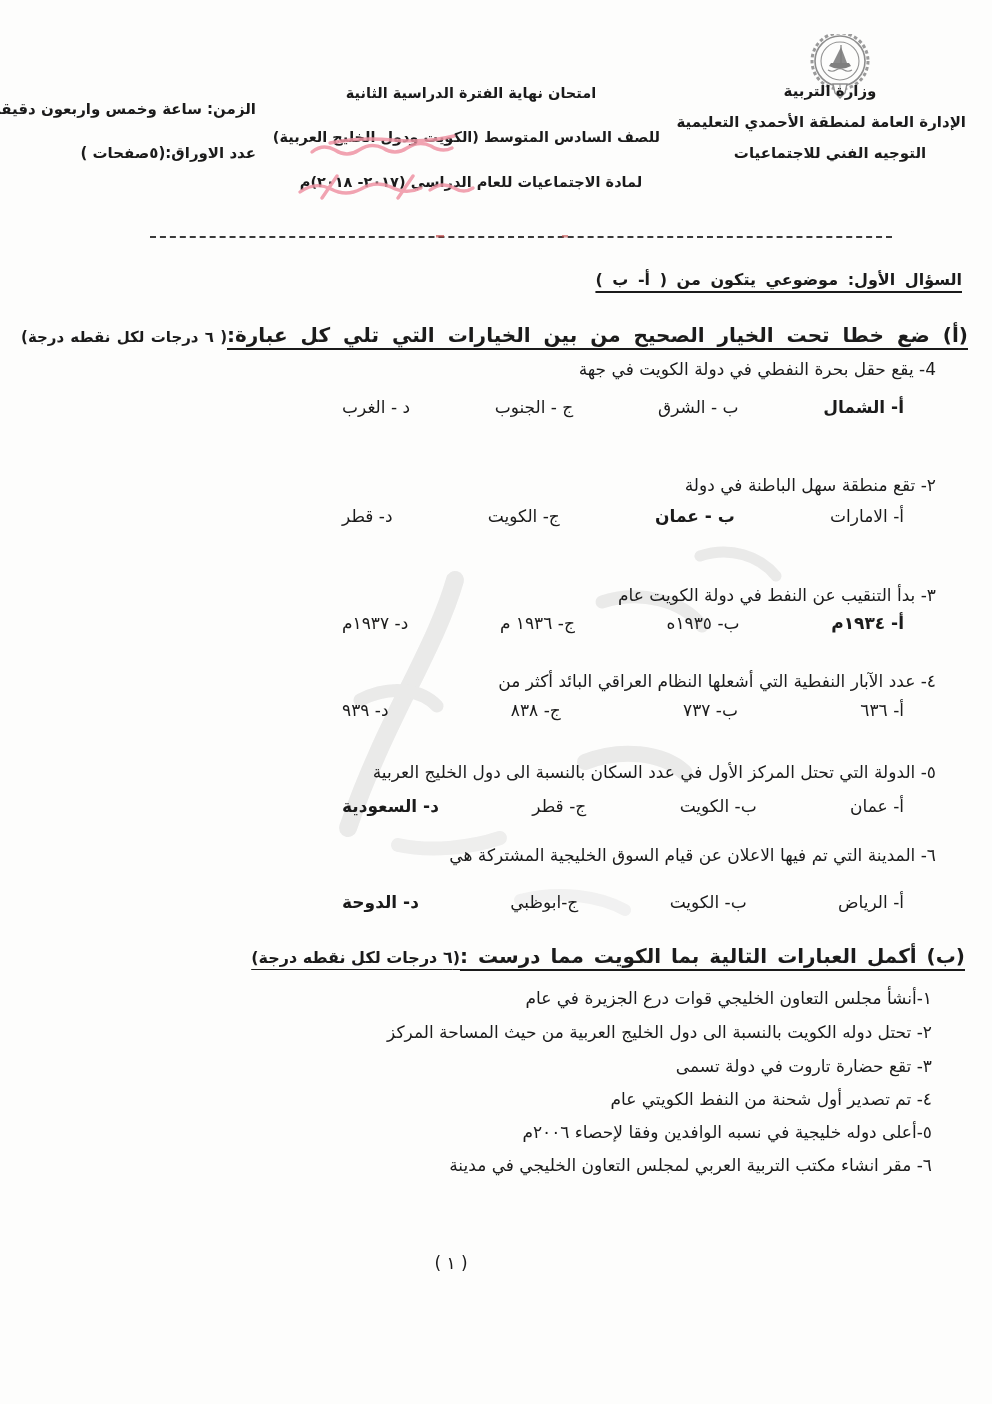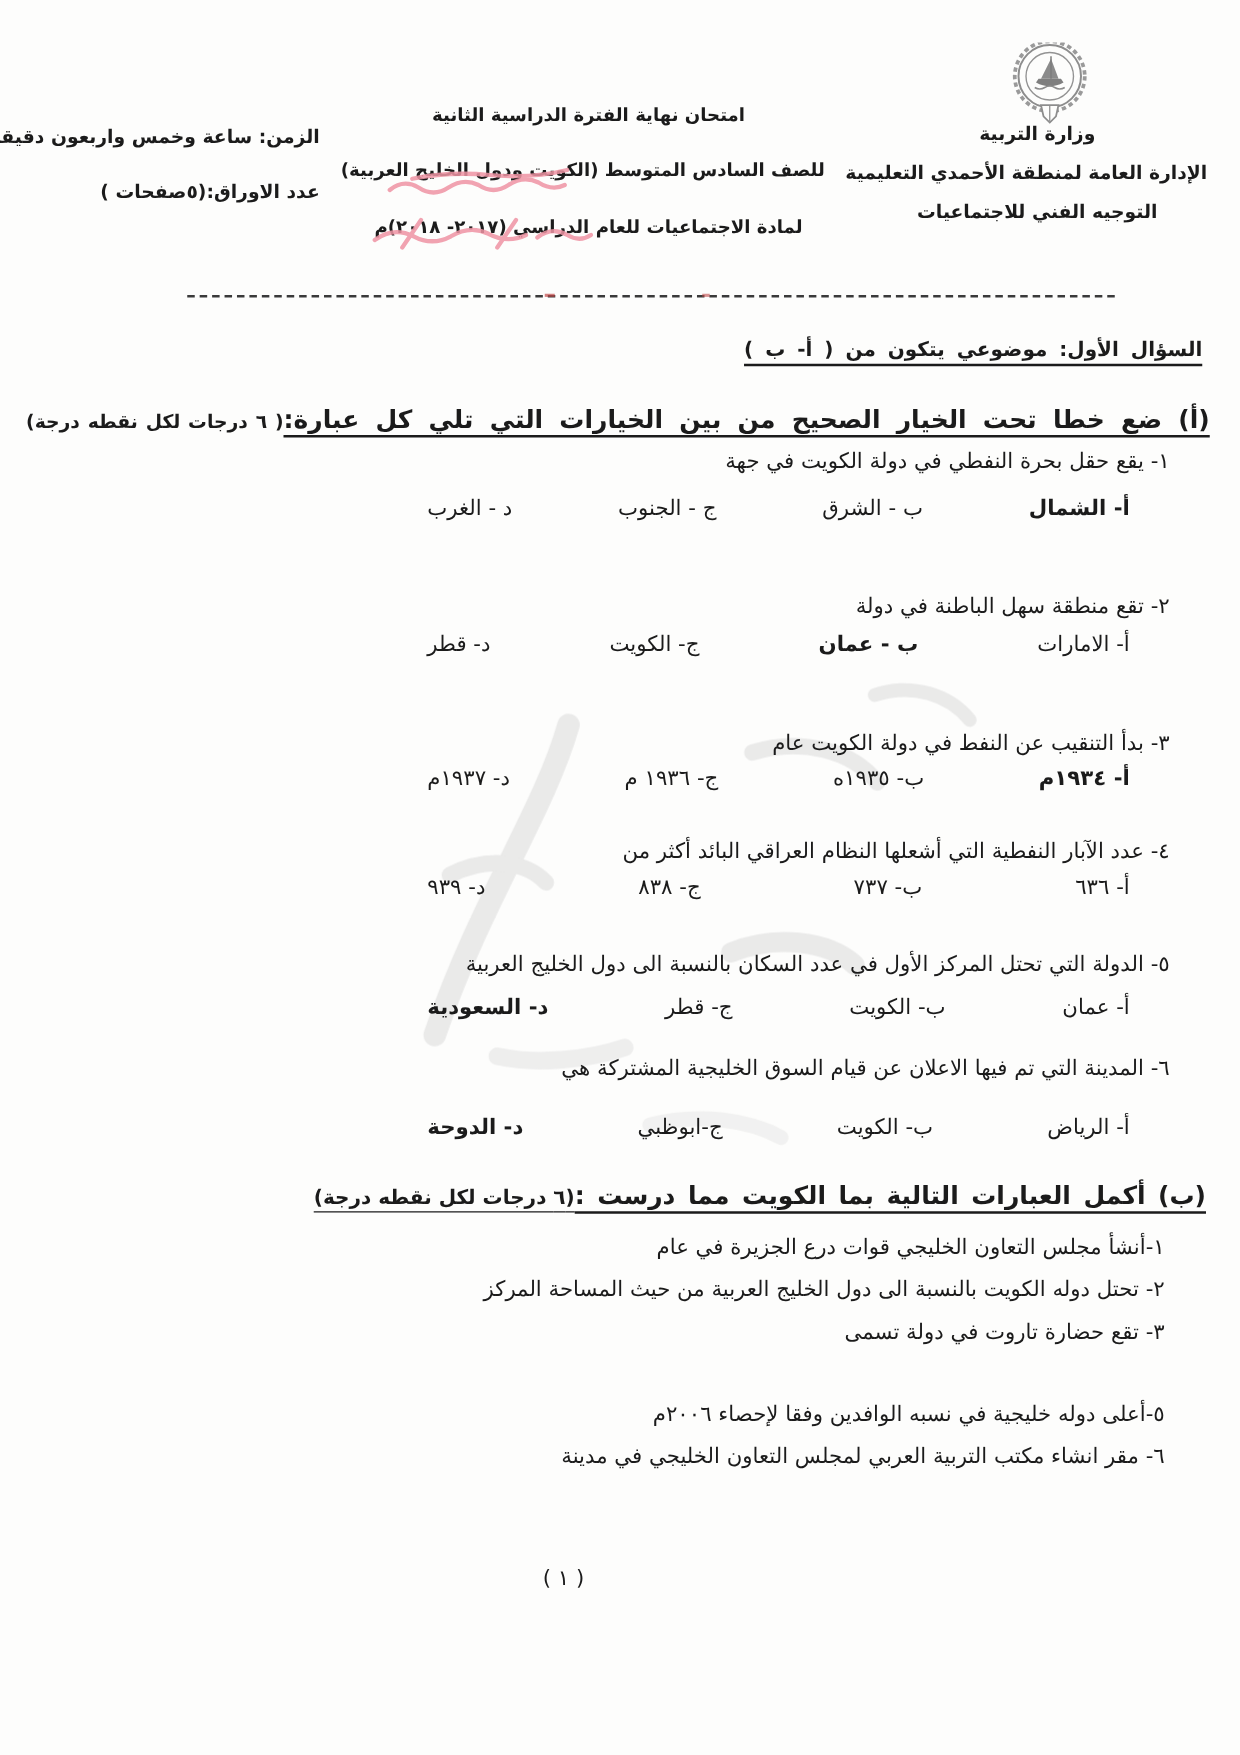--- a/index.html
+++ b/index.html
@@ -8,21 +8,21 @@
     width:992px;height:1404px;
     margin:0 auto;
     background:#fdfdfc;
     overflow:hidden;
     direction:rtl;
     font-family:"DejaVu Sans", sans-serif;
     color:#1b1b1b;
   }
   .abs{position:absolute;white-space:nowrap;}
   
-  .ministry{top:92px;right:26px;width:272px;text-align:center;font-weight:bold;font-size:15px;line-height:31px;}
+  .ministry{top:76px;right:26px;width:272px;text-align:center;font-weight:bold;font-size:15px;line-height:31px;}
   .examhdr{top:85px;left:282px;width:378px;text-align:center;font-weight:bold;font-size:14.5px;}
   .examhdr .hline{position:absolute;width:100%;white-space:nowrap;}
   .meta{top:100px;left:42px;width:214px;text-align:right;font-weight:bold;font-size:15px;}
   .meta div{white-space:nowrap;}
   .meta .m2{margin-top:26px;}
   .dashline{top:236px;left:150px;width:742px;border-top:2.5px dashed #3a3a3a;height:0;}
   
   .sec-title{top:270px;right:30px;font-size:16px;font-weight:bold;word-spacing:4px;
     text-decoration:underline;text-underline-offset:6px;text-decoration-thickness:1.5px;}
   .part-line{font-weight:bold;}
@@ -105,21 +105,21 @@
     <rect x="436" y="235" width="8" height="2.5" fill="#c24a4a" opacity="0.7"></rect>
     <rect x="562" y="235" width="6" height="2.5" fill="#c24a4a" opacity="0.6"></rect>
   </svg>
 
   <div class="abs sec-title">السؤال الأول: موضوعي يتكون من ( أ- ب )</div>
 
   <div class="abs part-line part-a">
     <span class="u">(أ) ضع خطا تحت الخيار الصحيح من بين الخيارات التي تلي كل عبارة:</span><span class="pts">( ٦ درجات لكل نقطه درجة)</span>
   </div>
 
-  <div class="abs q" style="top:356px;">١- يقع حقل بحرة النفطي في دولة الكويت في جهة</div>
+  <div class="abs q" style="top:356px;">4- يقع حقل بحرة النفطي في دولة الكويت في جهة</div>
   <div class="abs opts" style="top:397px;">
     <span class="opt b">أ- الشمال</span>
     <span class="opt">ب - الشرق</span>
     <span class="opt">ج - الجنوب</span>
     <span class="opt">د - الغرب</span>
   </div>
 
   <div class="abs q" style="top:472px;">٢- تقع منطقة سهل الباطنة في دولة</div>
   <div class="abs opts" style="top:506px;">
     <span class="opt">أ- الامارات</span>
@@ -160,18 +160,19 @@
     <span class="opt b">د- الدوحة</span>
   </div>
 
   <div class="abs part-line part-b">
     <span class="u">(ب) أكمل العبارات التالية بما الكويت مما درست :</span><span class="pts">(٦ درجات لكل نقطه درجة)</span>
   </div>
 
   <div class="abs fill-item" style="top:985px;">١-أنشأ مجلس التعاون الخليجي قوات درع الجزيرة في عام</div>
   <div class="abs fill-item" style="top:1019px;">٢- تحتل دوله الكويت بالنسبة الى دول الخليج العربية من حيث المساحة المركز</div>
   <div class="abs fill-item" style="top:1053px;">٣- تقع حضارة تاروت في دولة تسمى</div>
+  <div class="abs fill-item" style="top:1086px;">٤- تم تصدير أول شحنة من النفط الكويتي عام</div>
   <div class="abs fill-item" style="top:1119px;">٥-أعلى دوله خليجية في نسبه الوافدين وفقا لإحصاء ٢٠٠٦م</div>
   <div class="abs fill-item" style="top:1152px;">٦- مقر انشاء مكتب التربية العربي لمجلس التعاون الخليجي في مدينة</div>
 
   <div class="abs pagenum">( ١ )</div>
 
 </div>
 
 </body></html>

